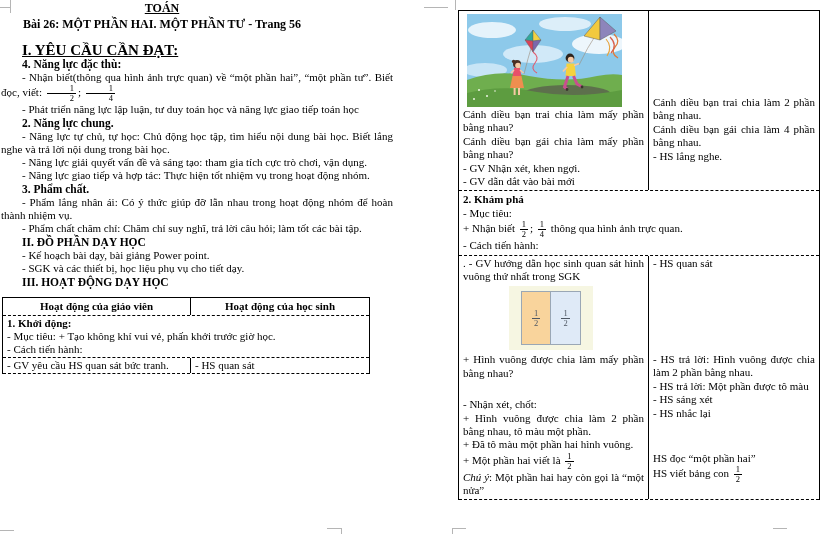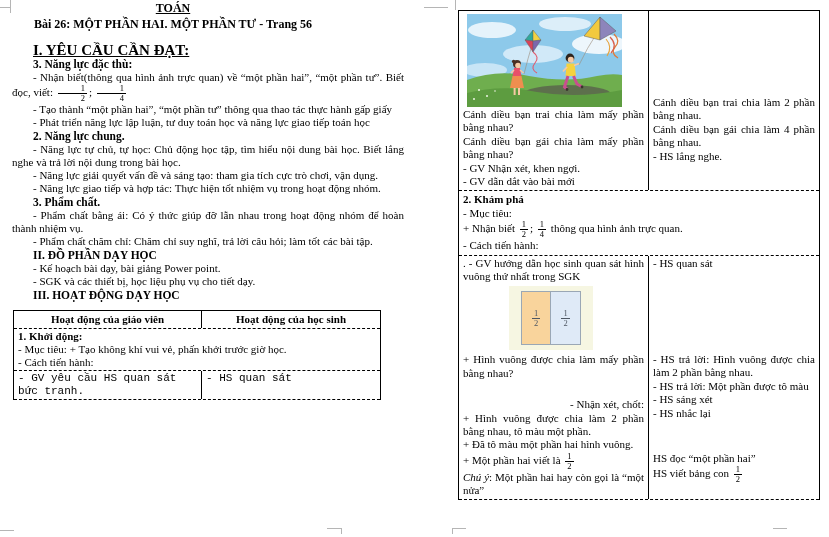--- a/index.html
+++ b/index.html
@@ -3,41 +3,41 @@
 <meta charset="utf-8">
 <style>
   html,body{margin:0;padding:0;background:#fff;}
   .canvas{position:relative;width:829px;height:537px;background:#fff;overflow:hidden;
           font-family:"Liberation Serif",serif;color:#000;}
   
   .crop{position:absolute;}
   .cm-h{border-top:1px solid #b5b5b5;height:0;}
   .cm-v{border-left:1px solid #b5b5b5;width:0;}
   
-  .page1{position:absolute;left:12px;top:2px;width:392px;font-size:11px;line-height:13px;}
+  .page1{position:absolute;left:1px;top:2px;width:392px;font-size:11px;line-height:13px;}
   .center-block{width:322px;text-align:center;margin-bottom:13px;}
   .t1{font-weight:bold;font-size:12px;text-decoration:underline;}
   .t2{font-weight:bold;font-size:12px;margin-top:3px;}
   .h-ul{font-weight:bold;text-decoration:underline;font-size:15px;margin-left:21px;margin-top:2px;}
   .h{font-weight:bold;font-size:11.5px;margin-left:21px;margin-top:1px;}
   p.jp{margin:0;text-align:justify;text-indent:21px;}
   p.sp{margin:0;text-indent:21px;}
   
   .frac{display:inline-block;vertical-align:-0.55em;text-align:center;font-size:8.5px;line-height:1.05;margin:0 2px;}
   .frac .fn{display:block;padding:0 2px;border-bottom:1px solid #000;}
   .frac .fd{display:block;padding:0 2px;}
   
   .tbl1{margin-left:1px;margin-top:8px;width:368px;border:1px solid #000;border-bottom:none;box-sizing:border-box;}
   .t1row{display:flex;}
   .t1row .cL{width:188px;border-right:1px solid #000;padding:1px 4px;box-sizing:border-box;}
   .t1row .cR{flex:1;padding:1px 4px;box-sizing:border-box;}
   .thead .cL,.thead .cR{font-weight:bold;text-align:center;padding:2px 4px;}
   .sec1{border-top:1px dashed #000;border-bottom:1px dashed #000;padding:1px 4px;}
   .sec1 .b{font-weight:bold;}
-  .lastrow{border-bottom:1px dashed #000;font-family:Liberation Mono, monospace;}
+  .lastrow{border-bottom:1px dashed #000;}
   
   .page2{position:absolute;left:456px;top:10px;width:370px;font-size:11px;line-height:13.4px;}
   .tbl2{margin-left:2px;width:362px;border:1px solid #000;border-bottom:none;box-sizing:border-box;}
   .r-split{display:flex;border-bottom:1px dashed #000;}
   .r-split .cL{width:190px;border-right:1px solid #000;padding:1px 4px 2px;box-sizing:border-box;}
   .r-split .cR{flex:1;padding:1px 4px;box-sizing:border-box;}
   .r-full{border-bottom:1px dashed #000;padding:2px 4px;}
   .jt{text-align:justify;margin:0;}
   .nm{margin:0;}
   .bold{font-weight:bold;}
@@ -47,21 +47,21 @@
   .fig-wrap{width:84px;height:64px;background:#f6f6e2;margin:3px 0 3px 46px;
             display:flex;align-items:center;justify-content:center;}
   .sq{width:58px;height:52px;border:1px solid #9aa7b5;display:flex;background:#fff;}
   .sq-half{width:50%;display:flex;align-items:center;justify-content:center;box-sizing:border-box;}
   .sq-l{background:#f9d49c;border-right:1px solid #9aa7b5;}
   .sq-r{background:#dfeaf7;}
   .frac-g{color:#4e5763;}
   .frac-g .fn{border-color:#4e5763;}
   
   .gap84{height:84px;} .gap83{height:83px;} .gap32{height:32px;}
-  .mt18{margin-top:18px;text-align:right;}
+  .mt18{margin-top:18px;}
 </style>
 </head>
 <body>
 
 <div class="canvas">
 
   <div class="crop cm-h" style="left:0;top:7px;width:11px;"></div>
   <div class="crop cm-v" style="left:10px;top:0;height:13px;"></div>
   <div class="crop cm-h" style="left:424px;top:7px;width:24px;"></div>
   <div class="crop cm-v" style="left:455px;top:0;height:10px;"></div>
@@ -72,33 +72,32 @@
   <div class="crop cm-v" style="left:452px;top:528px;height:6px;"></div>
   <div class="crop cm-h" style="left:773px;top:528px;width:14px;"></div>
 
   <div class="page1">
     <div class="center-block">
       <div class="t1">TOÁN</div>
       <div class="t2">Bài 26: MỘT PHẦN HAI. MỘT PHẦN TƯ - Trang 56</div>
     </div>
 
     <div class="h-ul">I. YÊU CẦU CẦN ĐẠT:</div>
-    <div class="h">3. Năng lực đặc thù:</div>
+    <div class="h">4. Năng lực đặc thù:</div>
 
     <p class="jp"><span>- Nhận biết(thông qua hình ảnh trực quan) về “một phần hai”, “một phần tư”. Biết đọc, viết: </span><span class="frac"><span class="fn">1</span><span class="fd">2</span></span><span>;  </span><span class="frac"><span class="fn">1</span><span class="fd">4</span></span></p>
-    <p class="jp">- Tạo thành “một phần hai”, “một phần tư” thông qua thao tác thực hành gấp giấy</p>
     <p class="jp">- Phát triển năng lực lập luận, tư duy toán học và năng lực giao tiếp toán học</p>
 
     <div class="h">2. Năng lực chung.</div>
     <p class="jp">- Năng lực tự chủ, tự học: Chủ động học tập, tìm hiểu nội dung bài học. Biết lắng nghe và trả lời nội dung trong bài học.</p>
     <p class="jp">- Năng lực giải quyết vấn đề và sáng tạo: tham gia tích cực trò chơi, vận dụng.</p>
     <p class="jp">- Năng lực giao tiếp và hợp tác: Thực hiện tốt nhiệm vụ trong hoạt động nhóm.</p>
 
     <div class="h">3. Phẩm chất.</div>
-    <p class="jp">- Phẩm chất bằng ái: Có ý thức giúp đỡ lẫn nhau trong hoạt động nhóm để hoàn thành nhiệm vụ.</p>
+    <p class="jp">- Phẩm lắng nhân ái: Có ý thức giúp đỡ lẫn nhau trong hoạt động nhóm để hoàn thành nhiệm vụ.</p>
     <p class="jp">- Phẩm chất chăm chỉ: Chăm chỉ suy nghĩ, trả lời câu hỏi; làm tốt các bài tập.</p>
 
     <div class="h">II. ĐỒ PHẦN DẠY HỌC</div>
     <p class="sp">- Kế hoạch bài dạy, bài giảng Power point.</p>
     <p class="sp">- SGK và các thiết bị, học liệu phụ vụ cho tiết dạy.</p>
     <div class="h">III. HOẠT ĐỘNG DẠY HỌC</div>
 
     <div class="tbl1">
       <div class="t1row thead">
         <div class="cL">Hoạt động của giáo viên</div>

